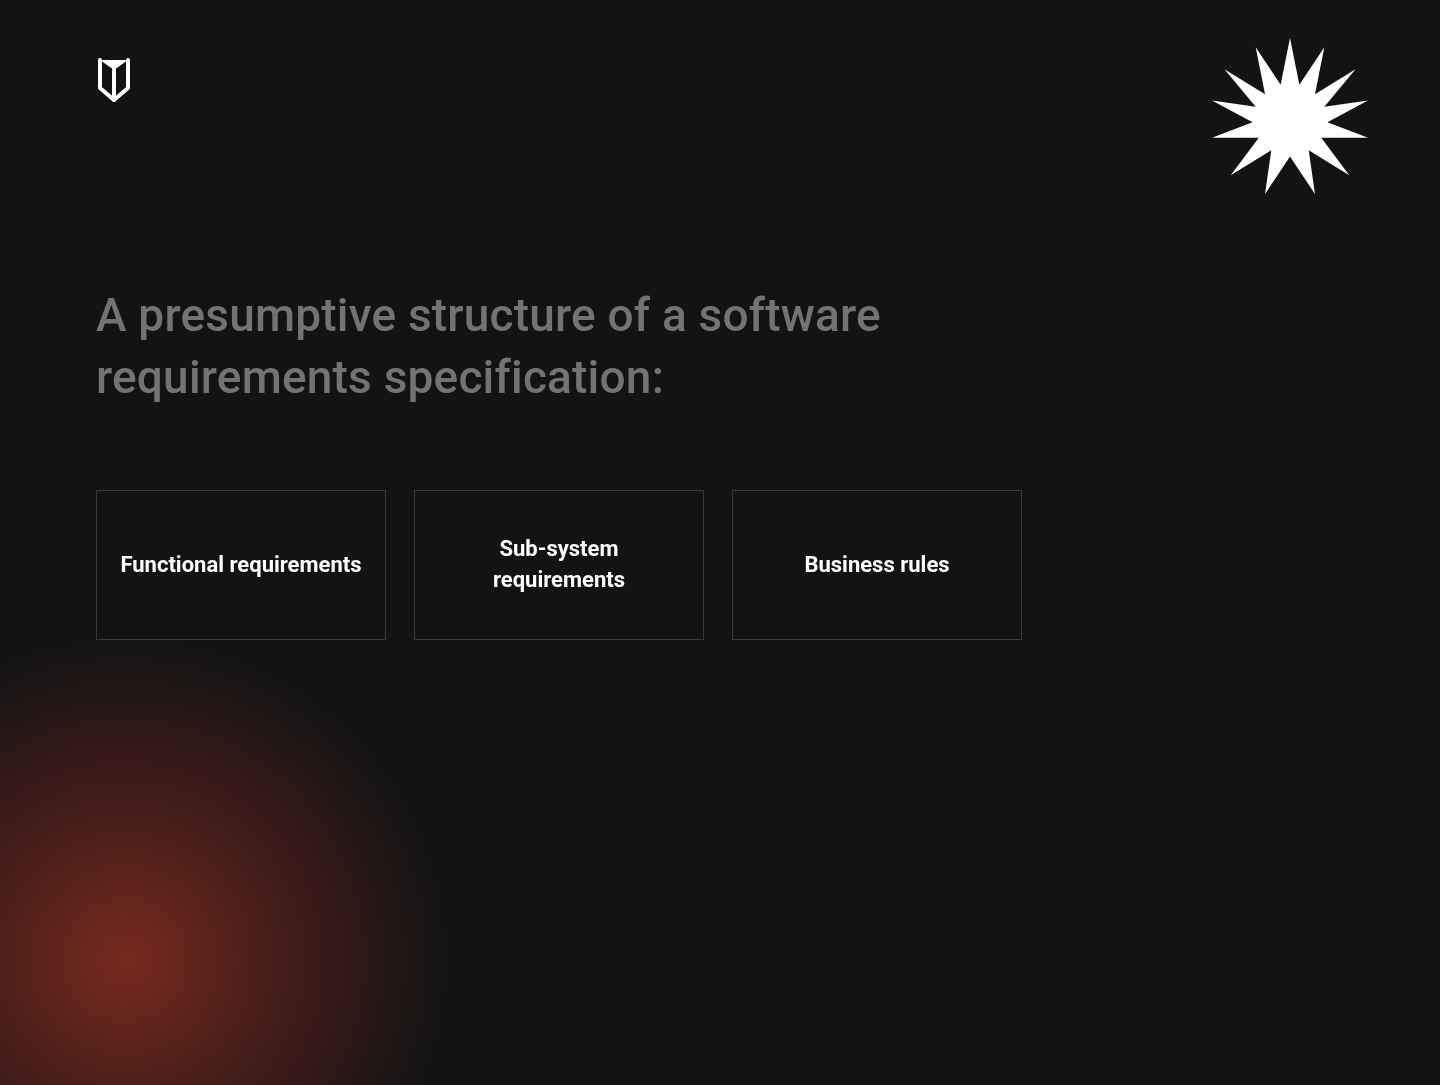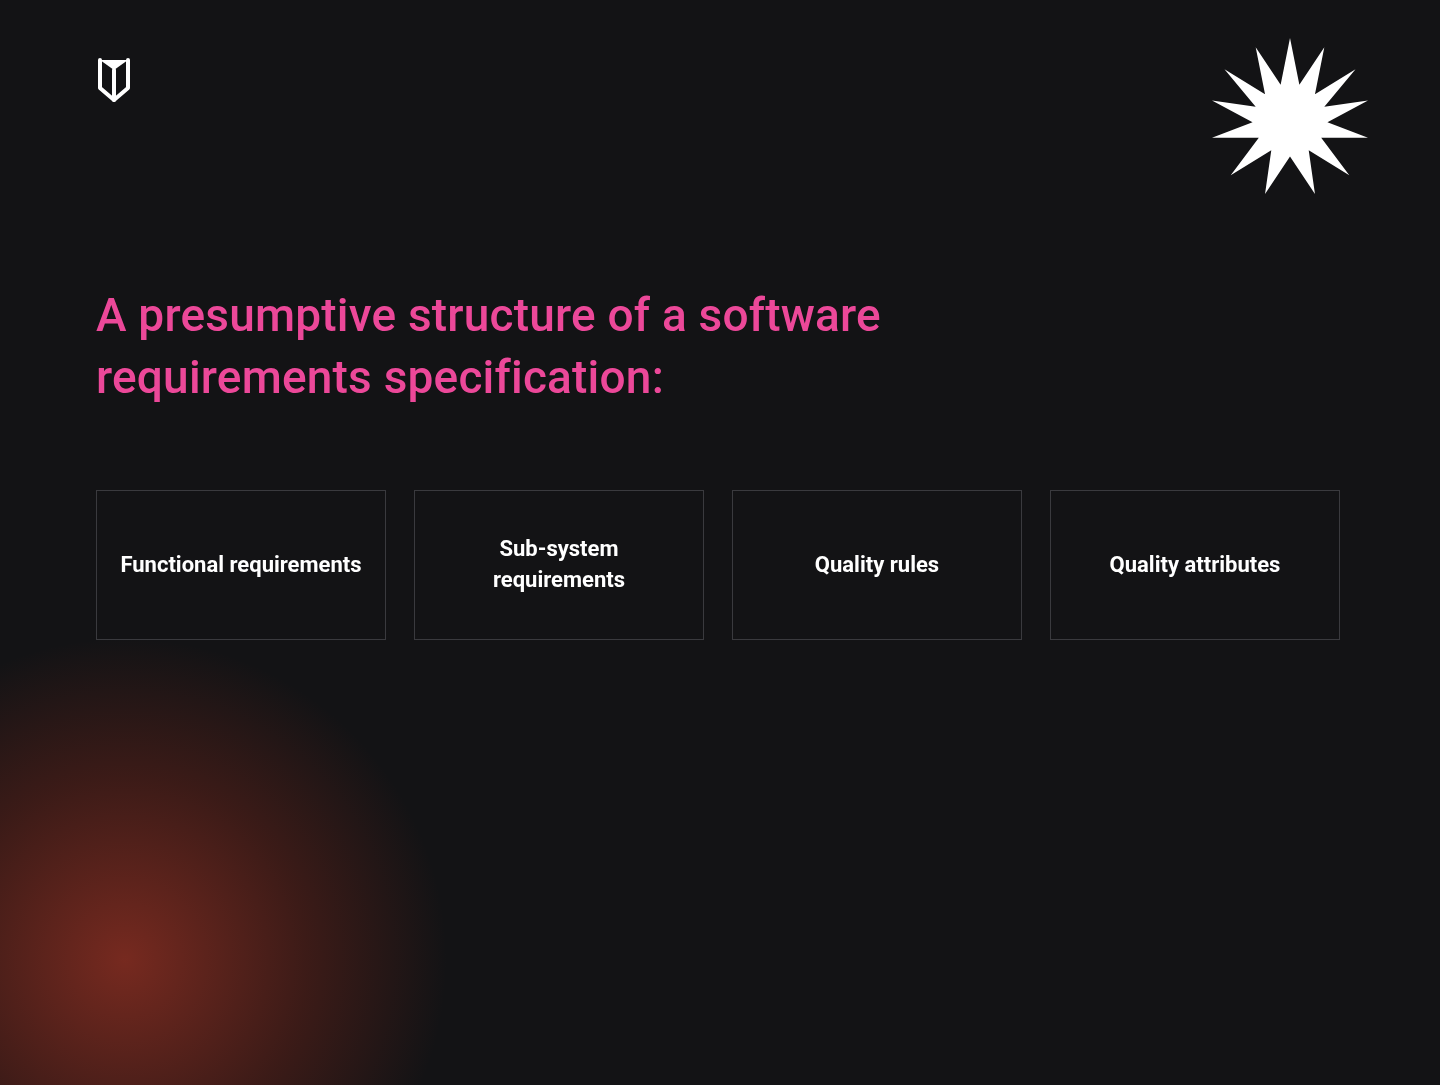--- a/index.html
+++ b/index.html
@@ -40,21 +40,21 @@
     height: 156px;
     color: #fff;
   }
   .content {
     position: absolute;
     top: 284px;
     left: 96px;
     right: 100px;
   }
   .title {
-    color: #ec4899;
+    color: #737373;
     font-size: 46px;
     font-weight: 500;
     line-height: 1.35;
     letter-spacing: 0.2px;
     max-width: 900px;
   }
   .grid {
     margin-top: 82px;
     display: grid;
     grid-template-columns: repeat(4, 1fr);
@@ -99,19 +99,16 @@
   <h1 class="title">A presumptive structure of a software requirements specification:</h1>
 
   <div class="grid">
     <div class="card">
       <span class="card-label">Functional requirements</span>
     </div>
     <div class="card">
       <span class="card-label">Sub-system requirements</span>
     </div>
     <div class="card">
-      <span class="card-label">Quality rules</span>
-    </div>
-    <div class="card">
-      <span class="card-label">Quality attributes</span>
+      <span class="card-label">Business rules</span>
     </div>
   </div>
 </div>
 
 </body></html>

